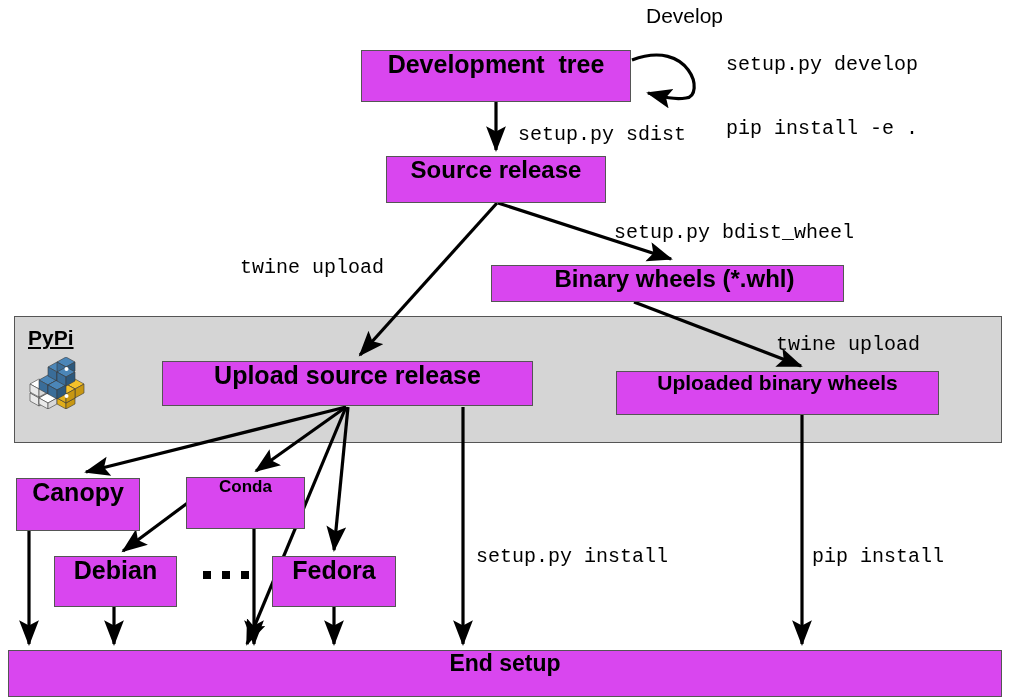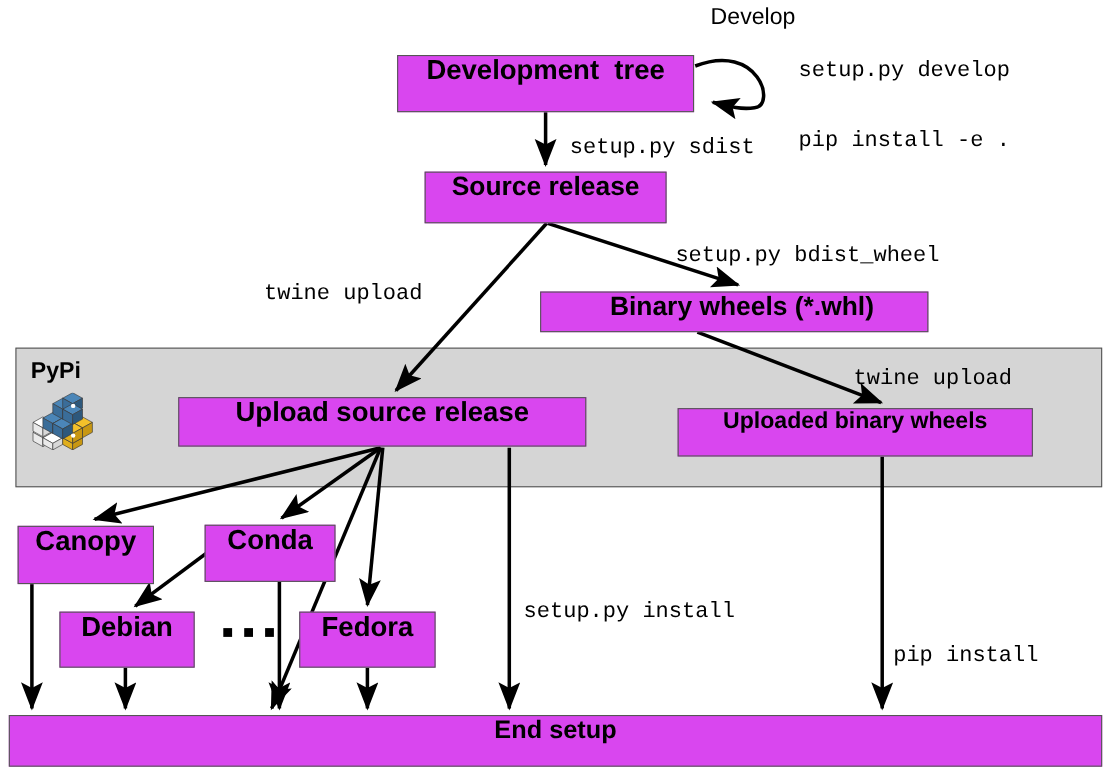--- a/index.html
+++ b/index.html
@@ -32,20 +32,21 @@
     background: #d5d5d5;
     border: 1px solid #555555;
     box-sizing: border-box;
   }
   .group-label {
     position: absolute;
     font-weight: bold;
     font-size: 21px;
     color: #000000;
     font-family: "Liberation Sans", sans-serif;
+    text-decoration: underline;
   }
   .node {
     position: absolute;
     background: #d946ef;
     border: 1px solid #555555;
     box-sizing: border-box;
     display: flex;
     align-items: flex-start;
     justify-content: center;
     font-weight: bold;
@@ -194,31 +195,31 @@
     <i></i>
   </div>
 
   <div id="nodes-layer">
       <div class="node" style="left: 361px; top: 50px; width: 270px; height: 52px; font-size: 25px;"><span>Development  tree</span></div>
       <div class="node" style="left: 386px; top: 156px; width: 220px; height: 47px; font-size: 24px;"><span>Source release</span></div>
       <div class="node" style="left: 491px; top: 265px; width: 353px; height: 37px; font-size: 24px; padding-left: 14px;"><span>Binary wheels (*.whl)</span></div>
       <div class="node" style="left: 162px; top: 361px; width: 371px; height: 45px; font-size: 25px;"><span>Upload source release</span></div>
       <div class="node" style="left: 616px; top: 371px; width: 323px; height: 44px; font-size: 21px;"><span>Uploaded binary wheels</span></div>
       <div class="node" style="left: 16px; top: 478px; width: 124px; height: 53px; font-size: 25px;"><span>Canopy</span></div>
-      <div class="node" style="left: 186px; top: 477px; width: 119px; height: 52px; font-size: 25px;"><span>Conda</span></div>
+      <div class="node" style="left: 186px; top: 477px; width: 119px; height: 52px; font-size: 17px;"><span>Conda</span></div>
       <div class="node" style="left: 54px; top: 556px; width: 123px; height: 51px; font-size: 25px;"><span>Debian</span></div>
       <div class="node" style="left: 272px; top: 556px; width: 124px; height: 51px; font-size: 25px;"><span>Fedora</span></div>
       <div class="node" style="left: 8px; top: 650px; width: 994px; height: 47px; font-size: 23px;"><span>End setup</span></div>
     </div>
 
   <div id="labels-layer">
       <div class="plain-label" style="left: 646px; top: 4px;">Develop</div>
       <div class="edge-label" style="left: 726px; top: 53px;">setup.py develop</div>
       <div class="edge-label" style="left: 726px; top: 85px; margin-top: 32px;">pip install -e .</div>
       <div class="edge-label" style="left: 518px; top: 123px;">setup.py sdist</div>
       <div class="edge-label" style="left: 614px; top: 221px;">setup.py bdist_wheel</div>
       <div class="edge-label" style="left: 240px; top: 256px;">twine upload</div>
       <div class="edge-label" style="left: 776px; top: 333px;">twine upload</div>
       <div class="edge-label" style="left: 476px; top: 545px;">setup.py install</div>
-      <div class="edge-label" style="left: 812px; top: 545px; margin-top: 40px;">pip install</div>
+      <div class="edge-label" style="left: 812px; top: 545px;">pip install</div>
     </div>
 
 </div>
 
 </body></html>

